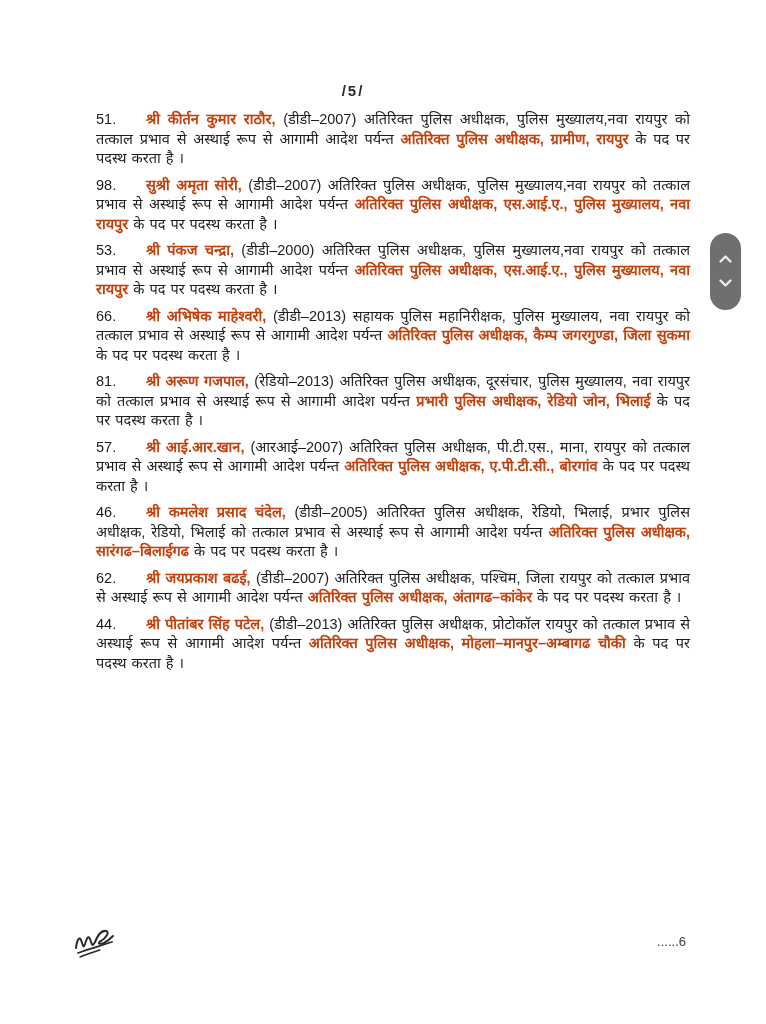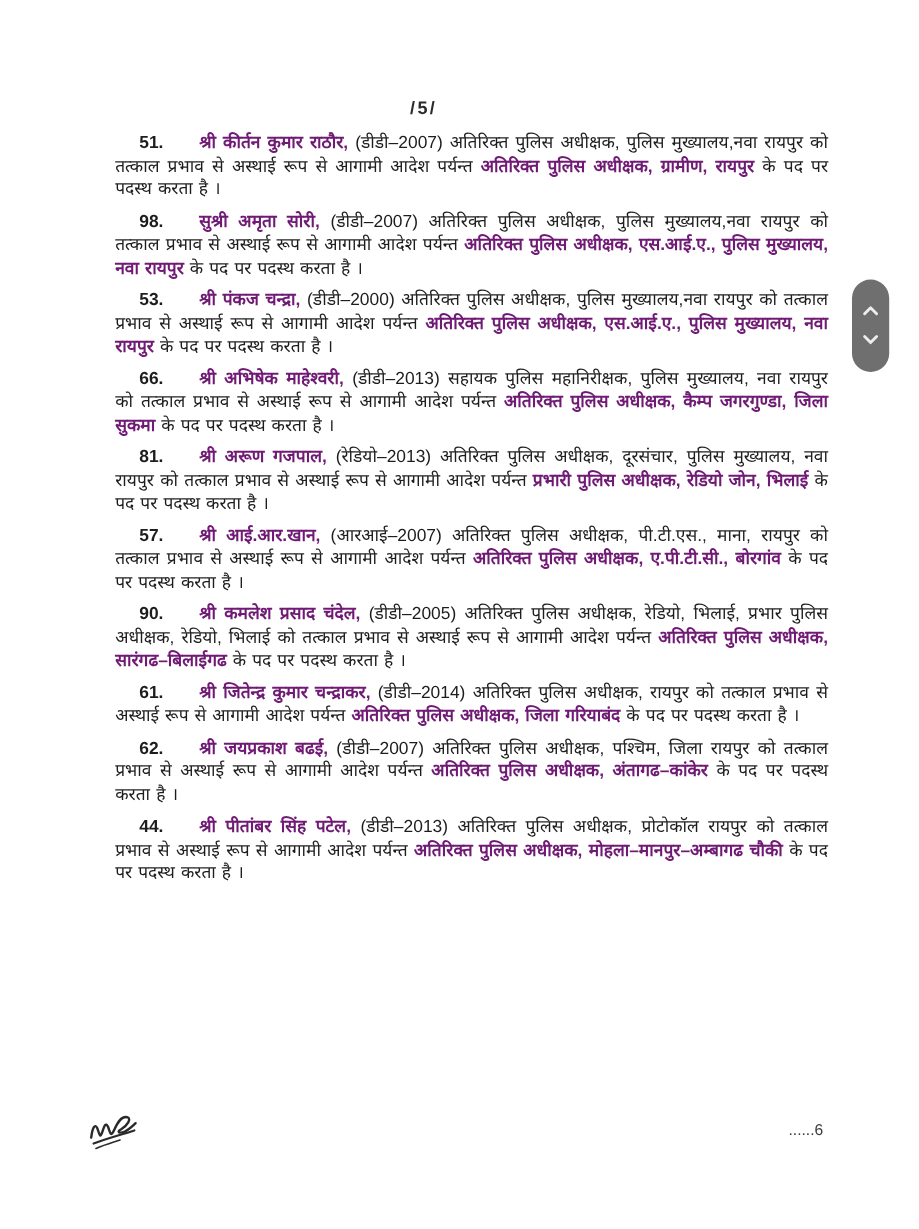--- a/index.html
+++ b/index.html
@@ -37,26 +37,25 @@
     margin: 0 0 7px 0;
     font-size: 14.5px;
     line-height: 19.5px;
     text-align: justify;
     color: #1d1d1d;
     word-spacing: 1px;
   }
   p.order-item .num {
     display: inline-block;
     width: 50px;
-    font-weight: bold;
-    margin-left: 20px;
+    font-weight: normal;
   }
   p.order-item b {
     font-weight: 700;
-    color: #701a75;
+    color: #c2410c;
   }
   .scroll-pill {
     position: absolute;
     left: 710px;
     top: 233px;
     width: 31px;
     height: 77px;
     background: #6f6f6f;
     border-radius: 17px;
     display: flex;
@@ -106,25 +105,24 @@
 
     <p class="order-item"><span class="num">53.</span><b>श्री पंकज चन्द्रा,</b><span> (डीडी–2000) अतिरिक्त पुलिस अधीक्षक, पुलिस मुख्यालय,नवा रायपुर को तत्काल प्रभाव से अस्थाई रूप से आगामी आदेश पर्यन्त </span><b>अतिरिक्त पुलिस अधीक्षक, एस.आई.ए., पुलिस मुख्यालय, नवा रायपुर</b><span> के पद पर पदस्थ करता है ।</span></p>
 
     <p class="order-item"><span class="num">66.</span><b>श्री अभिषेक माहेश्वरी,</b><span> (डीडी–2013) सहायक पुलिस महानिरीक्षक, पुलिस मुख्यालय, नवा रायपुर को तत्काल प्रभाव से अस्थाई रूप से आगामी आदेश पर्यन्त </span><b>अतिरिक्त पुलिस अधीक्षक, कैम्प जगरगुण्डा, जिला सुकमा</b><span> के पद पर पदस्थ करता है ।</span></p>
 
     <p class="order-item"><span class="num">81.</span><b>श्री अरूण गजपाल,</b><span> (रेडियो–2013) अतिरिक्त पुलिस अधीक्षक, दूरसंचार, पुलिस मुख्यालय, नवा रायपुर को तत्काल प्रभाव से अस्थाई रूप से आगामी आदेश पर्यन्त </span><b>प्रभारी पुलिस अधीक्षक, रेडियो जोन, भिलाई</b><span> के पद पर पदस्थ करता है ।</span></p>
 
 
     <p class="order-item"><span class="num">57.</span><b>श्री आई.आर.खान,</b><span> (आरआई–2007) अतिरिक्त पुलिस अधीक्षक, पी.टी.एस., माना, रायपुर को तत्काल प्रभाव से अस्थाई रूप से आगामी आदेश पर्यन्त </span><b>अतिरिक्त पुलिस अधीक्षक, ए.पी.टी.सी., बोरगांव</b><span> के पद पर पदस्थ करता है ।</span></p>
 
-    <p class="order-item"><span class="num">90.</span><b>श्री कमलेश प्रसाद चंदेल,</b><span> (डीडी–2005) अतिरिक्त पुलिस अधीक्षक, रेडियो, भिलाई, प्रभार पुलिस अधीक्षक, रेडियो, भिलाई को तत्काल प्रभाव से अस्थाई रूप से आगामी आदेश पर्यन्त </span><b>अतिरिक्त पुलिस अधीक्षक, सारंगढ–बिलाईगढ</b><span> के पद पर पदस्थ करता है ।</span></p>
+    <p class="order-item"><span class="num">46.</span><b>श्री कमलेश प्रसाद चंदेल,</b><span> (डीडी–2005) अतिरिक्त पुलिस अधीक्षक, रेडियो, भिलाई, प्रभार पुलिस अधीक्षक, रेडियो, भिलाई को तत्काल प्रभाव से अस्थाई रूप से आगामी आदेश पर्यन्त </span><b>अतिरिक्त पुलिस अधीक्षक, सारंगढ–बिलाईगढ</b><span> के पद पर पदस्थ करता है ।</span></p>
 
 
 
-    <p class="order-item"><span class="num">61.</span><b>श्री जितेन्द्र कुमार चन्द्राकर,</b><span> (डीडी–2014) अतिरिक्त पुलिस अधीक्षक, रायपुर को तत्काल प्रभाव से अस्थाई रूप से आगामी आदेश पर्यन्त </span><b>अतिरिक्त पुलिस अधीक्षक, जिला गरियाबंद</b><span> के पद पर पदस्थ करता है ।</span></p>
 
     <p class="order-item"><span class="num">62.</span><b>श्री जयप्रकाश बढई,</b><span> (डीडी–2007) अतिरिक्त पुलिस अधीक्षक, पश्चिम, जिला रायपुर को तत्काल प्रभाव से अस्थाई रूप से आगामी आदेश पर्यन्त </span><b>अतिरिक्त पुलिस अधीक्षक, अंतागढ–कांकेर</b><span> के पद पर पदस्थ करता है ।</span></p>
 
     <p class="order-item"><span class="num">44.</span><b>श्री पीतांबर सिंह पटेल,</b><span> (डीडी–2013) अतिरिक्त पुलिस अधीक्षक, प्रोटोकॉल रायपुर को तत्काल प्रभाव से अस्थाई रूप से आगामी आदेश पर्यन्त </span><b>अतिरिक्त पुलिस अधीक्षक, मोहला–मानपुर–अम्बागढ चौकी</b><span> के पद पर पदस्थ करता है ।</span></p>
   </div>
 
   <div class="scroll-pill">
     <button class="scroll-btn">
       <span>
         <svg width="15" height="10" viewBox="0 0 15 10">

